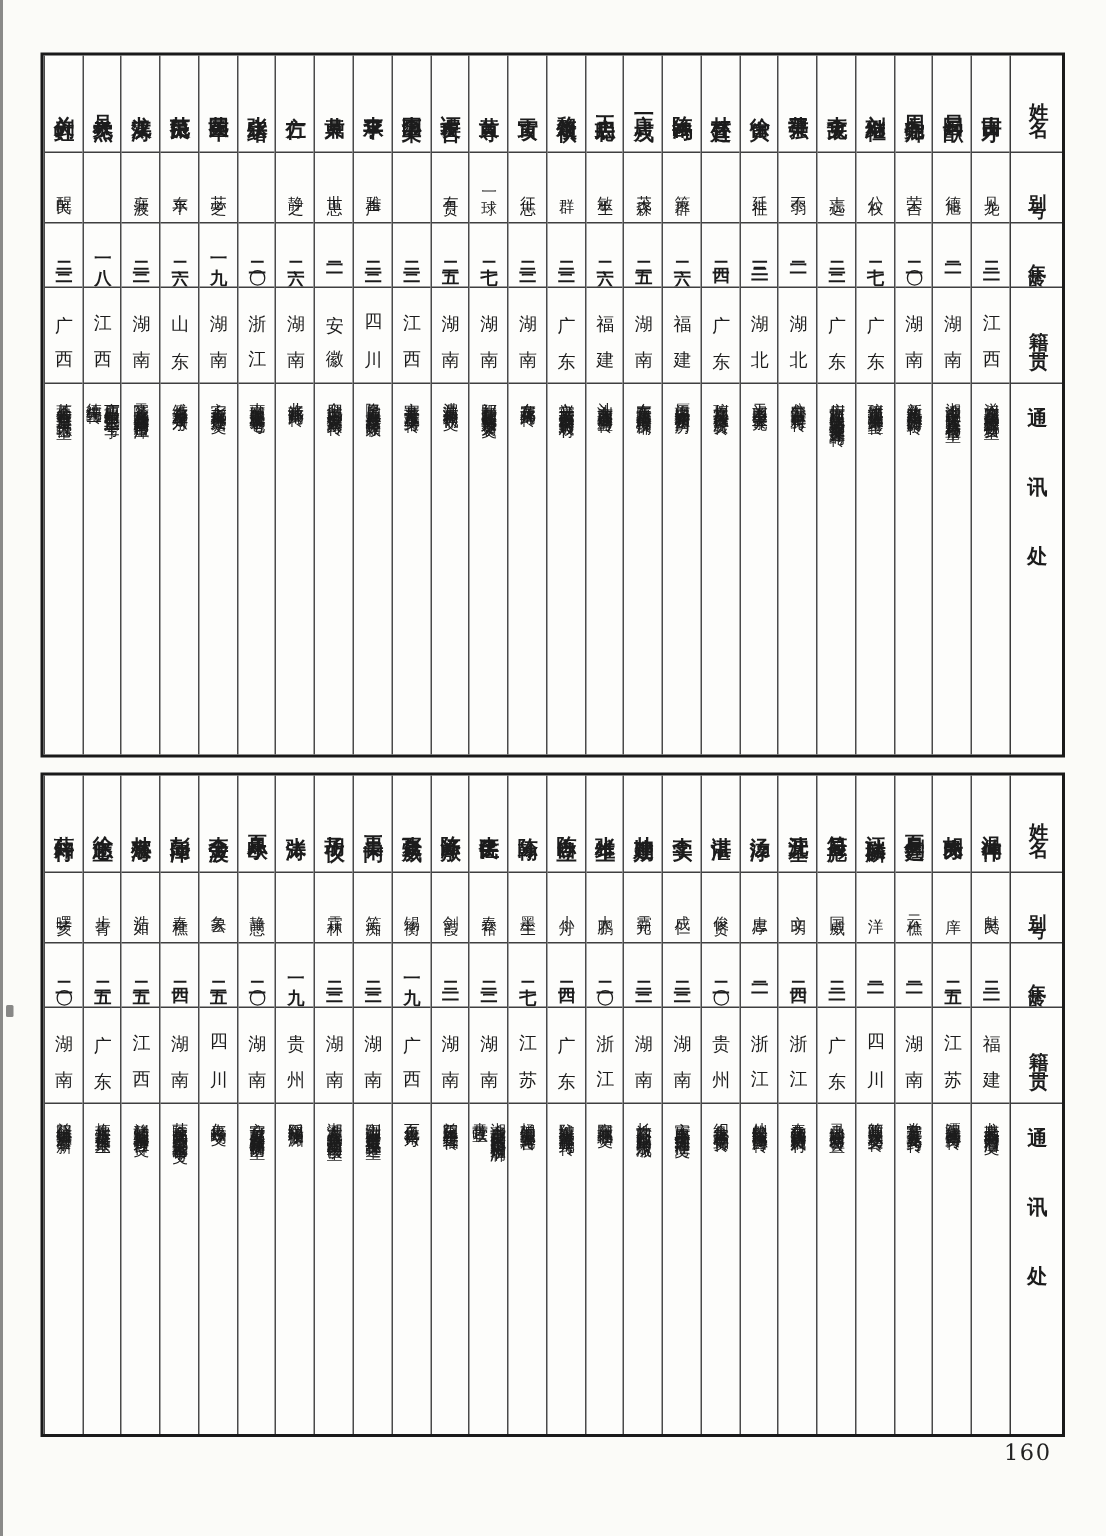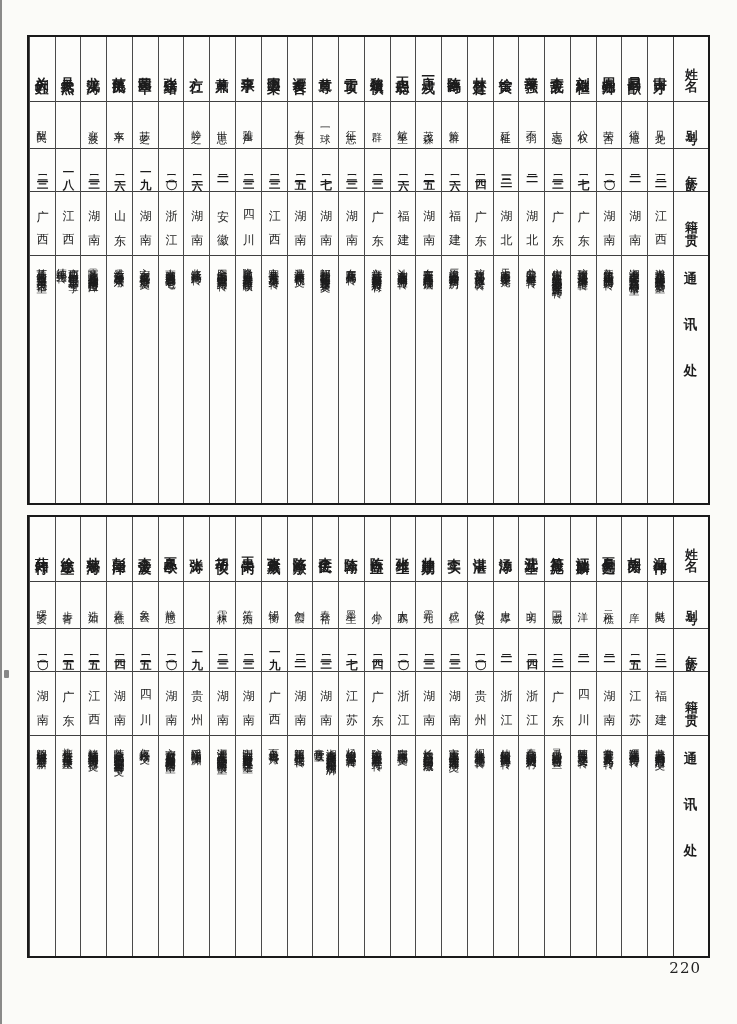--- a/index.html
+++ b/index.html
@@ -1003,13 +1003,13 @@
     </div>
     <div class="cell c-origin hcell">
       <span class="vtext h-origin">籍贯</span>
     </div>
     <div class="cell c-addr hcell">
       <span class="vtext h-addr">通讯处</span>
     </div>
   </div>
 </div>
 
-<div class="page-number">220</div>
+<div class="page-number">160</div>
 
 </body></html>

